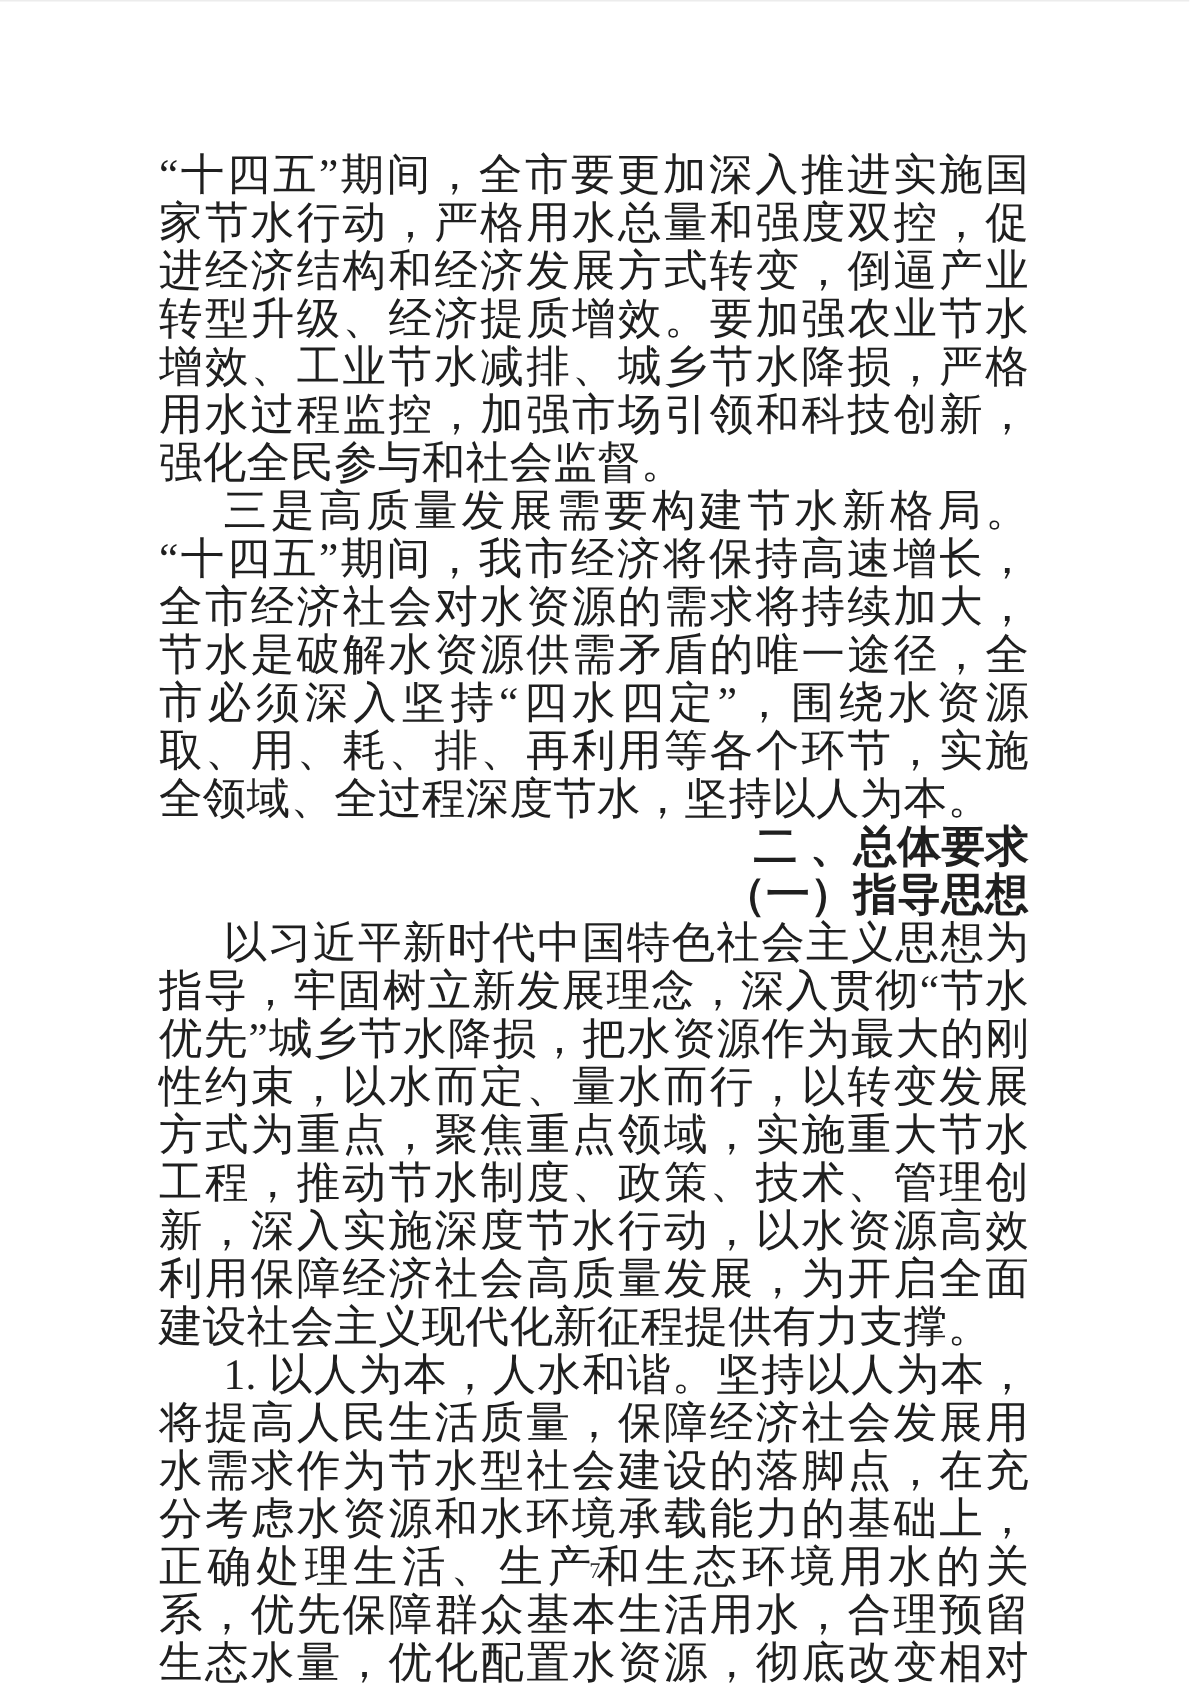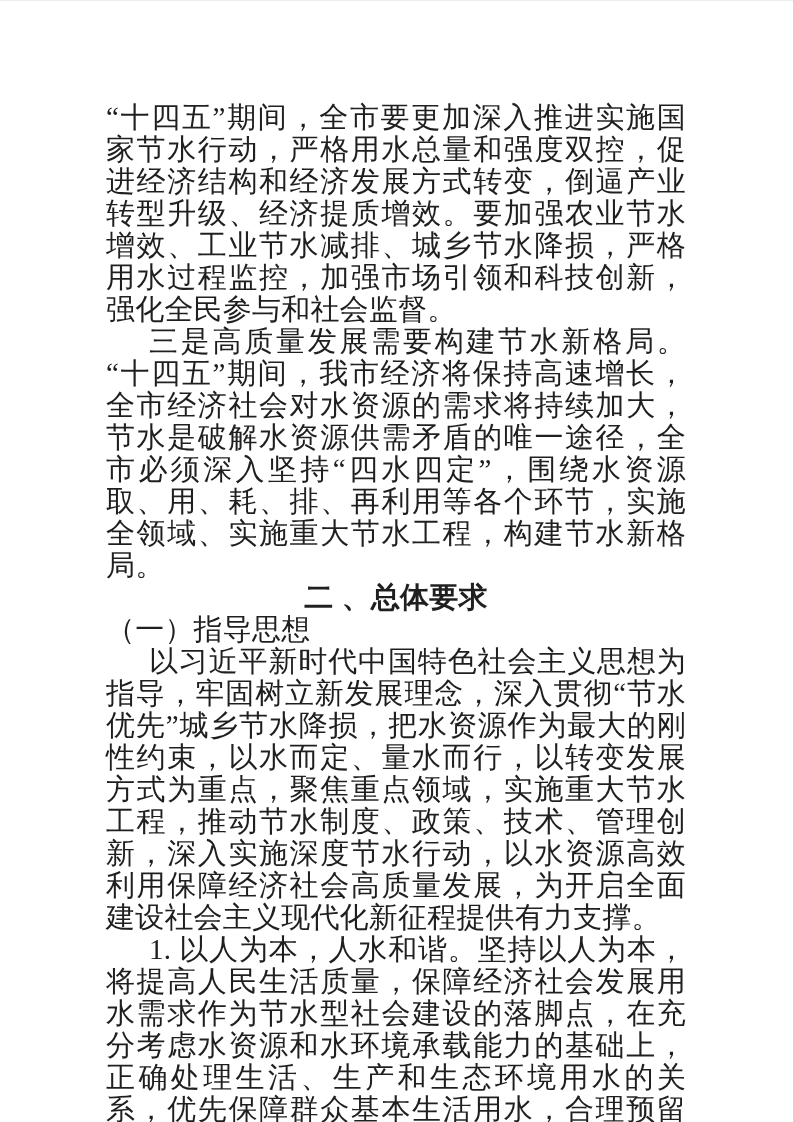--- a/index.html
+++ b/index.html
@@ -34,25 +34,25 @@
   }
   .indent {
     text-indent: 43px;
   }
   .lead {
     font-weight: normal;
   }
   .heading-l1 {
     font-family: "Liberation Sans", sans-serif;
     font-weight: bold;
-    text-align: center;
+    text-align: right;
   }
   .heading-l2 {
-    font-weight: normal;
-    text-align: left;
+    font-weight: bold;
+    text-align: right;
   }
   .page-number {
     position: absolute;
     top: 1038px;
     left: 0;
     width: 100%;
     text-align: center;
     font-size: 15px;
     line-height: 18px;
     color: #3a3a3a;
@@ -63,21 +63,21 @@
 <body>
 
 <div class="sheet">
   <div class="content">
 
     <p>
       <span>“十四五”期间，全市要更加深入推进实施国家节水行动，严格用水总量和强度双控，促进经济结构和经济发展方式转变，倒逼产业转型升级、经济提质增效。要加强农业节水增效、工业节水减排、城乡节水降损，严格用水过程监控，加强市场引领和科技创新，强化全民参与和社会监督。</span>
     </p>
 
     <p class="indent">
-      <span class="lead">三是高质量发展需要构建节水新格局。</span><span>“十四五”期间，我市经济将保持高速增长，全市经济社会对水资源的需求将持续加大，节水是破解水资源供需矛盾的唯一途径，全市必须深入坚持“四水四定”，围绕水资源取、用、耗、排、再利用等各个环节，实施全领域、实施重大节水工程，构建节水新格局。</span>
+      <span class="lead">三是高质量发展需要构建节水新格局。</span><span>“十四五”期间，我市经济将保持高速增长，全市经济社会对水资源的需求将持续加大，节水是破解水资源供需矛盾的唯一途径，全市必须深入坚持“四水四定”，围绕水资源取、用、耗、排、再利用等各个环节，实施全领域、全过程深度节水，坚持以人为本。</span>
     </p>
 
     <p class="heading-l1">二 、总体要求</p>
 
     <p class="heading-l2">（一）指导思想</p>
 
     <p class="indent">
       <span>以习近平新时代中国特色社会主义思想为指导，牢固树立新发展理念，深入贯彻“节水优先”城乡节水降损，把水资源作为最大的刚性约束，以水而定、量水而行，以转变发展方式为重点，聚焦重点领域，实施重大节水工程，推动节水制度、政策、技术、管理创新，深入实施深度节水行动，以水资源高效利用保障经济社会高质量发展，为开启全面建设社会主义现代化新征程提供有力支撑。</span>
     </p>
 

